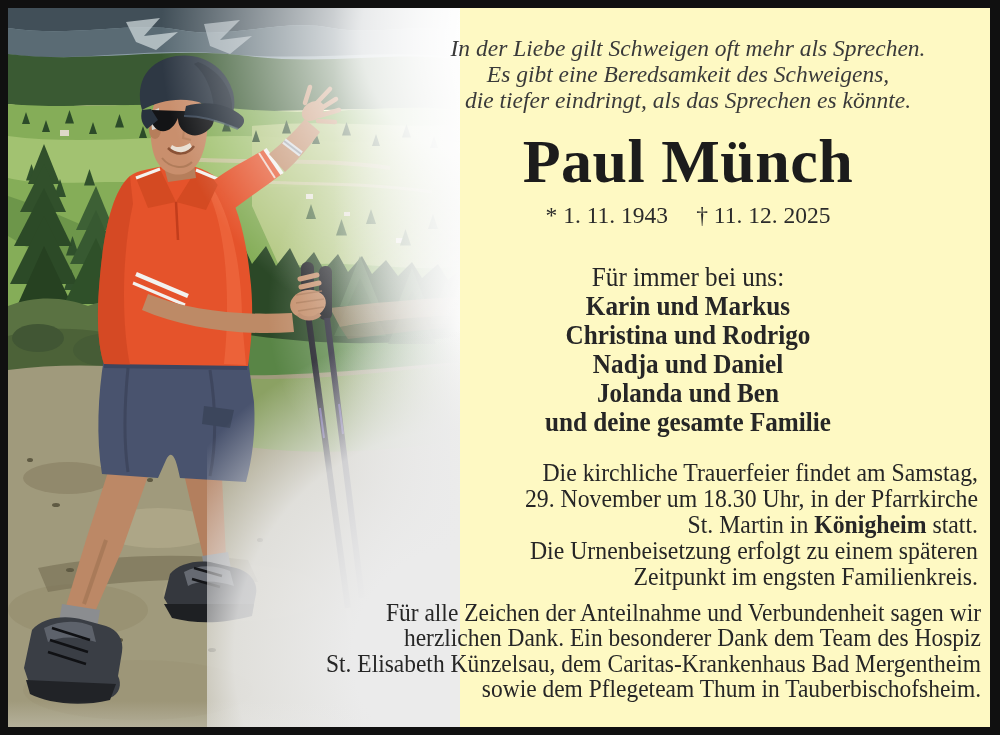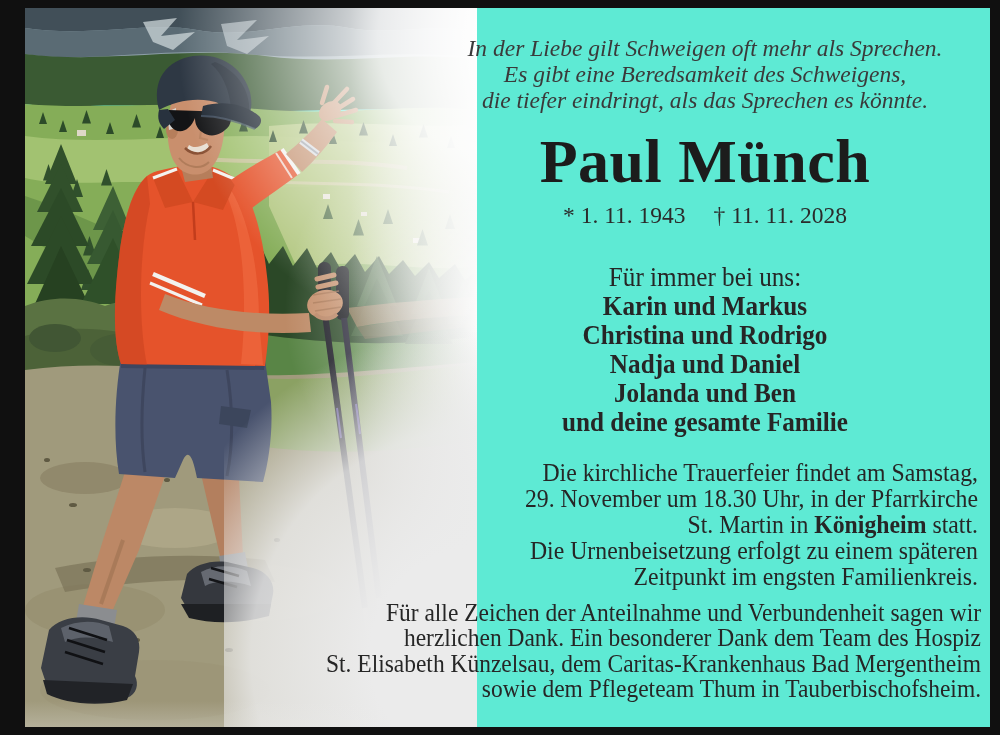--- a/index.html
+++ b/index.html
@@ -3,21 +3,21 @@
 <meta charset="utf-8">
 <style>
   html,body { margin:0; padding:0; background:#555; }
   .page {
     position:relative; width:1000px; height:735px;
     background:#101010; overflow:hidden;
     font-family:"Liberation Serif","DejaVu Serif",serif;
   }
   .inner {
     position:absolute; left:8px; top:8px; right:10px; bottom:8px;
-    background:#5eead4; overflow:hidden;margin-left:17px;
+    background:#fef9c3; overflow:hidden;
   }
   
   .photo { position:absolute; left:0; top:0; width:452px; height:719px; z-index:1; }
   .photo svg { display:block; width:100%; height:100%; }
   .ov { position:absolute; pointer-events:none; }
   #ov-glare { left:0; top:0; right:0; bottom:0;
     background:
       radial-gradient(circle at 104% 4%, rgba(255,255,255,.96) 0%, rgba(255,255,255,.85) 14%, rgba(255,255,255,0) 38%),
       radial-gradient(circle at 105% 42%, rgba(255,255,255,.8) 0%, rgba(255,255,255,0) 34%);
   }
@@ -273,21 +273,21 @@
     </div>
 
     <div class="tb quote">
       <div>In der Liebe gilt Schweigen oft mehr als Sprechen.</div>
       <div>Es gibt eine Beredsamkeit des Schweigens,</div>
       <div>die tiefer eindringt, als das Sprechen es könnte.</div>
     </div>
 
     <div class="tb name">Paul Münch</div>
     <div class="tb dates">
-      <span class="birth">* 1. 11. 1943</span><span>† 11. 11. 2028</span>
+      <span class="birth">* 1. 11. 1943</span><span>† 11. 12. 2025</span>
     </div>
 
     <div class="tb family">
       <div>Für immer bei uns:</div>
       <div class="fl">Karin und Markus</div>
       <div class="fl">Christina und Rodrigo</div>
       <div class="fl">Nadja und Daniel</div>
       <div class="fl">Jolanda und Ben</div>
       <div class="fl">und deine gesamte Familie</div>
     </div>

